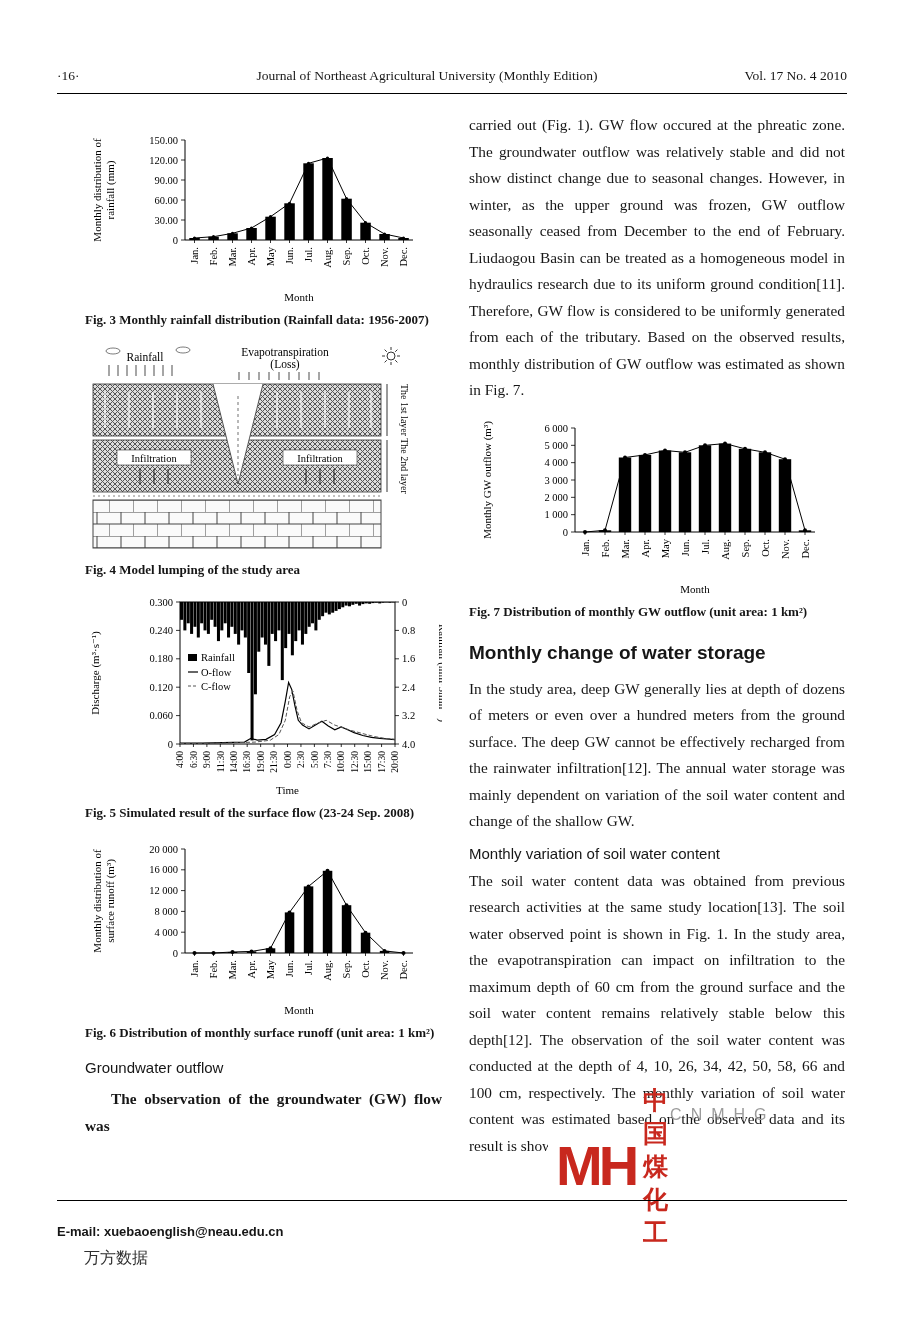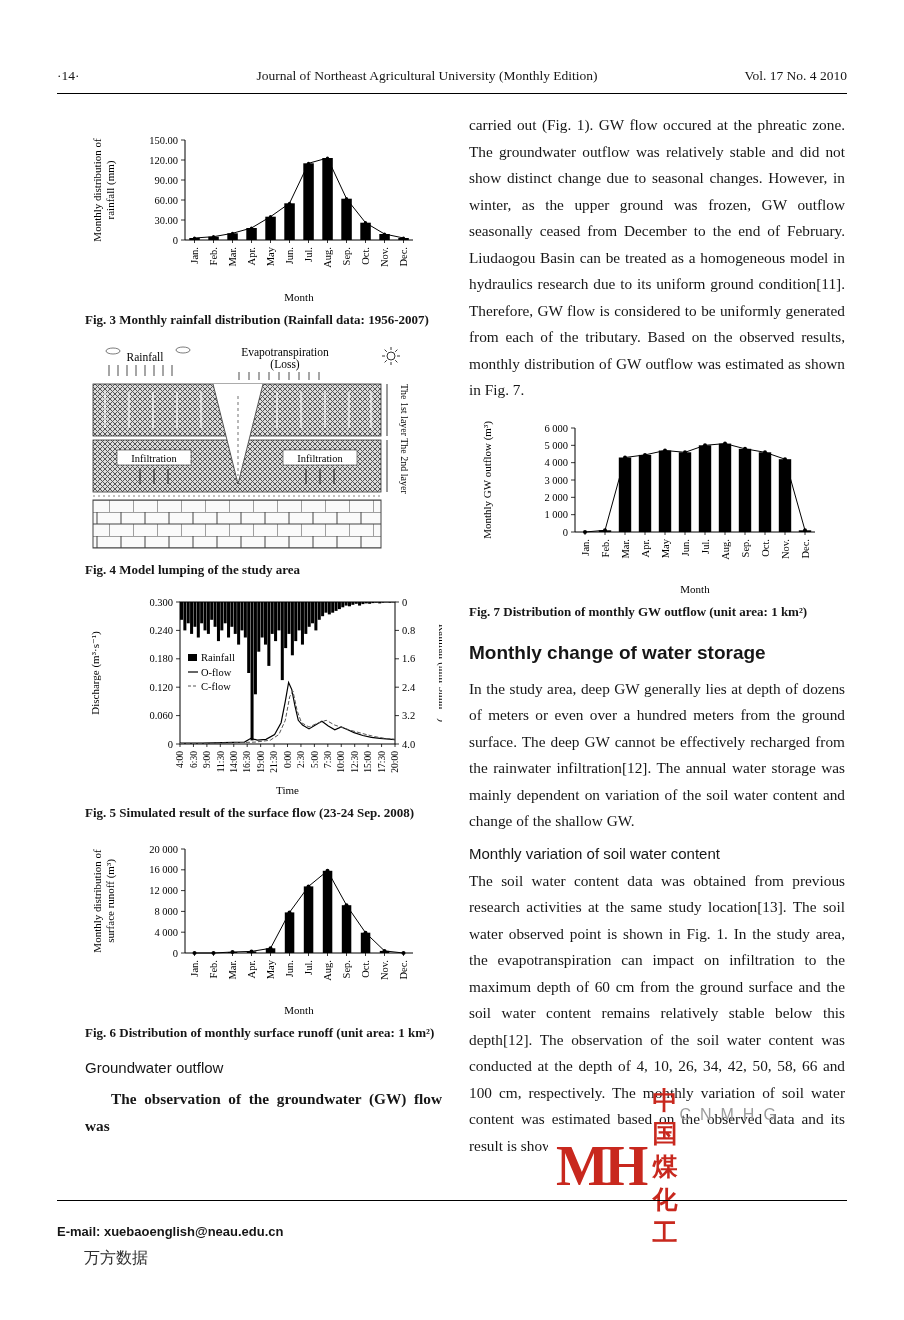--- a/index.html
+++ b/index.html
@@ -44,21 +44,21 @@
   .email{font-family:"Liberation Sans","DejaVu Sans",sans-serif;font-size:13px;font-weight:700;}
   .wanfang{position:absolute;left:84px;top:1248px;font-size:16px;color:#2e2e2e;
            font-family:"DejaVu Sans","Liberation Sans",sans-serif;}
 </style>
 </head>
 <body>
 
 <div class="page">
 
   <header class="pg-header">
-    <span class="pg-num">·14·</span>
+    <span class="pg-num">·16·</span>
     <span class="pg-journal">Journal of Northeast Agricultural University  (Monthly Edition)</span>
     <span class="pg-vol">Vol. 17  No. 4  2010</span>
   </header>
 
   <div class="columns">
 
     <div class="col col-left">
       <figure class="fig">
         <div class="chart" id="chart-fig3">
             <svg width="357" height="180" style="font-family:'Liberation Serif','DejaVu Serif',serif">
@@ -509,21 +509,21 @@
 
       <h3 class="sec-head bold">Monthly change of water storage</h3>
       <p class="body-text">In the study area, deep GW generally lies at depth of dozens of meters or even over a hundred meters from the ground surface. The deep GW cannot be effectively recharged from the rainwater infiltration[12]. The annual water storage was mainly dependent on variation of the soil water content and change of the shallow GW.</p>
       <h4 class="sub-head">Monthly variation of soil water content</h4>
       <p class="body-text">The soil water content data was obtained from previous research activities at the same study location[13]. The soil water observed point is shown in Fig. 1. In the study area, the evapotranspiration can impact on infiltration to the maximum depth of 60 cm from the ground surface and the soil water content remains relatively stable below this depth[12]. The observation of the soil water content was conducted at the depth of 4, 10, 26, 34, 42, 50, 58, 66 and 100 cm, respectively. The monthly variation of soil water content was estimated based on the observed data and its result is shown in Fig. 8.</p>
     </div>
 
   </div>
 
   <div class="watermark">
-    <span class="wm-mark" style="color: rgb(200, 40, 30); font-family: Liberation Serif, serif;">MH</span>
+    <span class="wm-mark" style="color: rgb(200, 40, 30);">MH</span>
     <span class="wm-text">
       <span class="wm-cn" style="color: rgb(200, 40, 30);">中国煤化工</span>
       <span class="wm-latin" style="color: rgb(155, 155, 155);">CNMHG</span>
     </span>
   </div>
 
   <footer class="pg-footer">
     <span class="email">E-mail: xuebaoenglish@neau.edu.cn</span>
   </footer>
   <div class="wanfang">万方数据</div>

